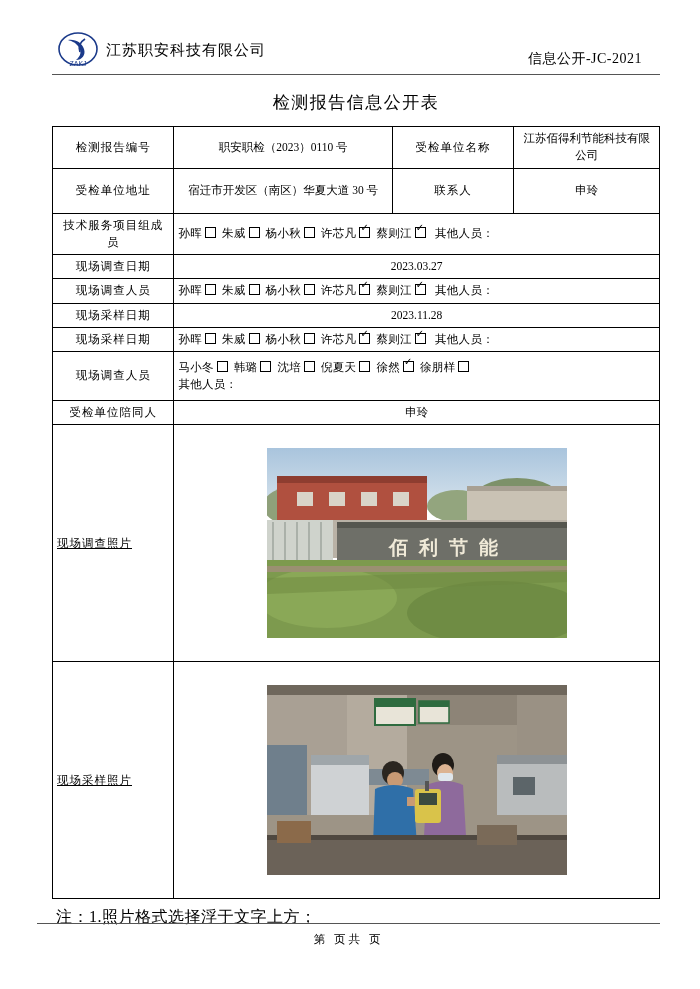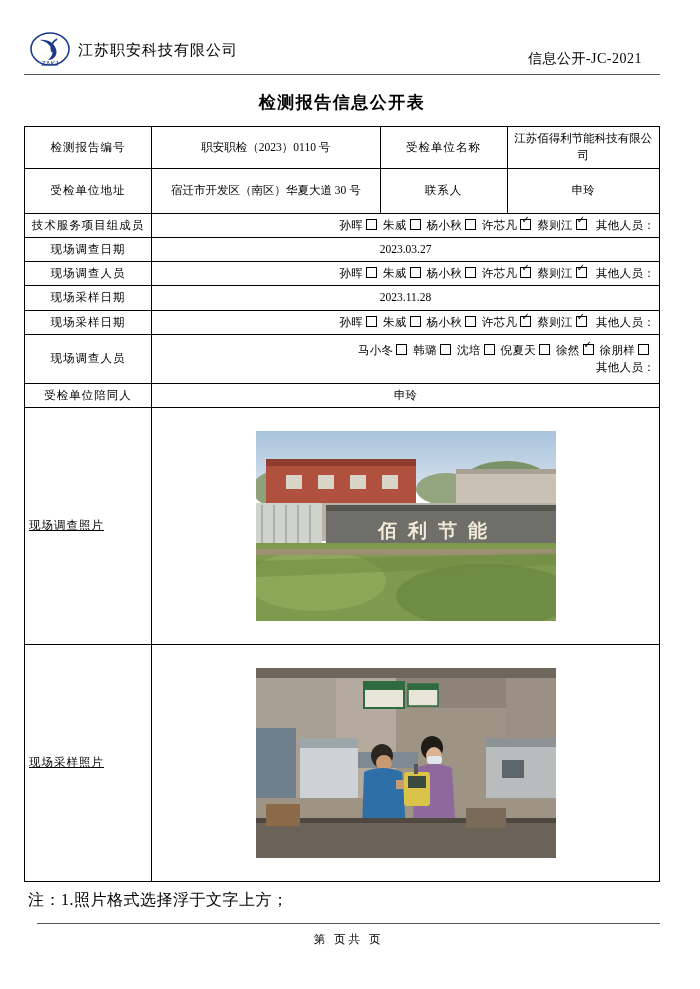--- a/index.html
+++ b/index.html
@@ -12,21 +12,21 @@
     background: #ffffff;
     font-family: "Liberation Serif", "DejaVu Serif", serif;
     color: #000000;
     overflow: hidden;
   }
   .page {
     position: relative;
     width: 700px;
     height: 989px;
     box-sizing: border-box;
-    padding: 28px 40px 20px 24px;
+    padding: 28px 40px 20px 52px;
   }
   
   .header {
     position: relative;
     height: 44px;
     border-bottom: 1.5px solid #555;
     display: flex;
     align-items: center;
     padding-bottom: 2px;
   }
@@ -51,21 +51,21 @@
     position: absolute;
     right: 18px;
     bottom: 6px;
     font-size: 14px;
     letter-spacing: 0.5px;
   }
   
   .doc-title {
     text-align: center;
     font-size: 17px;
-    font-weight: bold;
+    font-weight: normal;
     letter-spacing: 1.5px;
     margin: 16px 0 12px 0;
     font-family: "Liberation Sans", "DejaVu Sans", sans-serif;
   }
   
   table.main {
     width: 100%;
     border-collapse: collapse;
     table-layout: fixed;
     font-size: 11.5px;
@@ -80,21 +80,21 @@
     text-align: center;
     letter-spacing: 1px;
   }
   .c-center {
     text-align: center;
   }
   .row-h {
     height: 22px;
   }
   .names {
-    text-align: right;
+    text-align: left;
     padding-left: 6px;
     letter-spacing: 0.3px;
   }
   .names span.nm {
     margin-right: 2px;
   }
   .box {
     display: inline-block;
     width: 9px;
     height: 9px;

